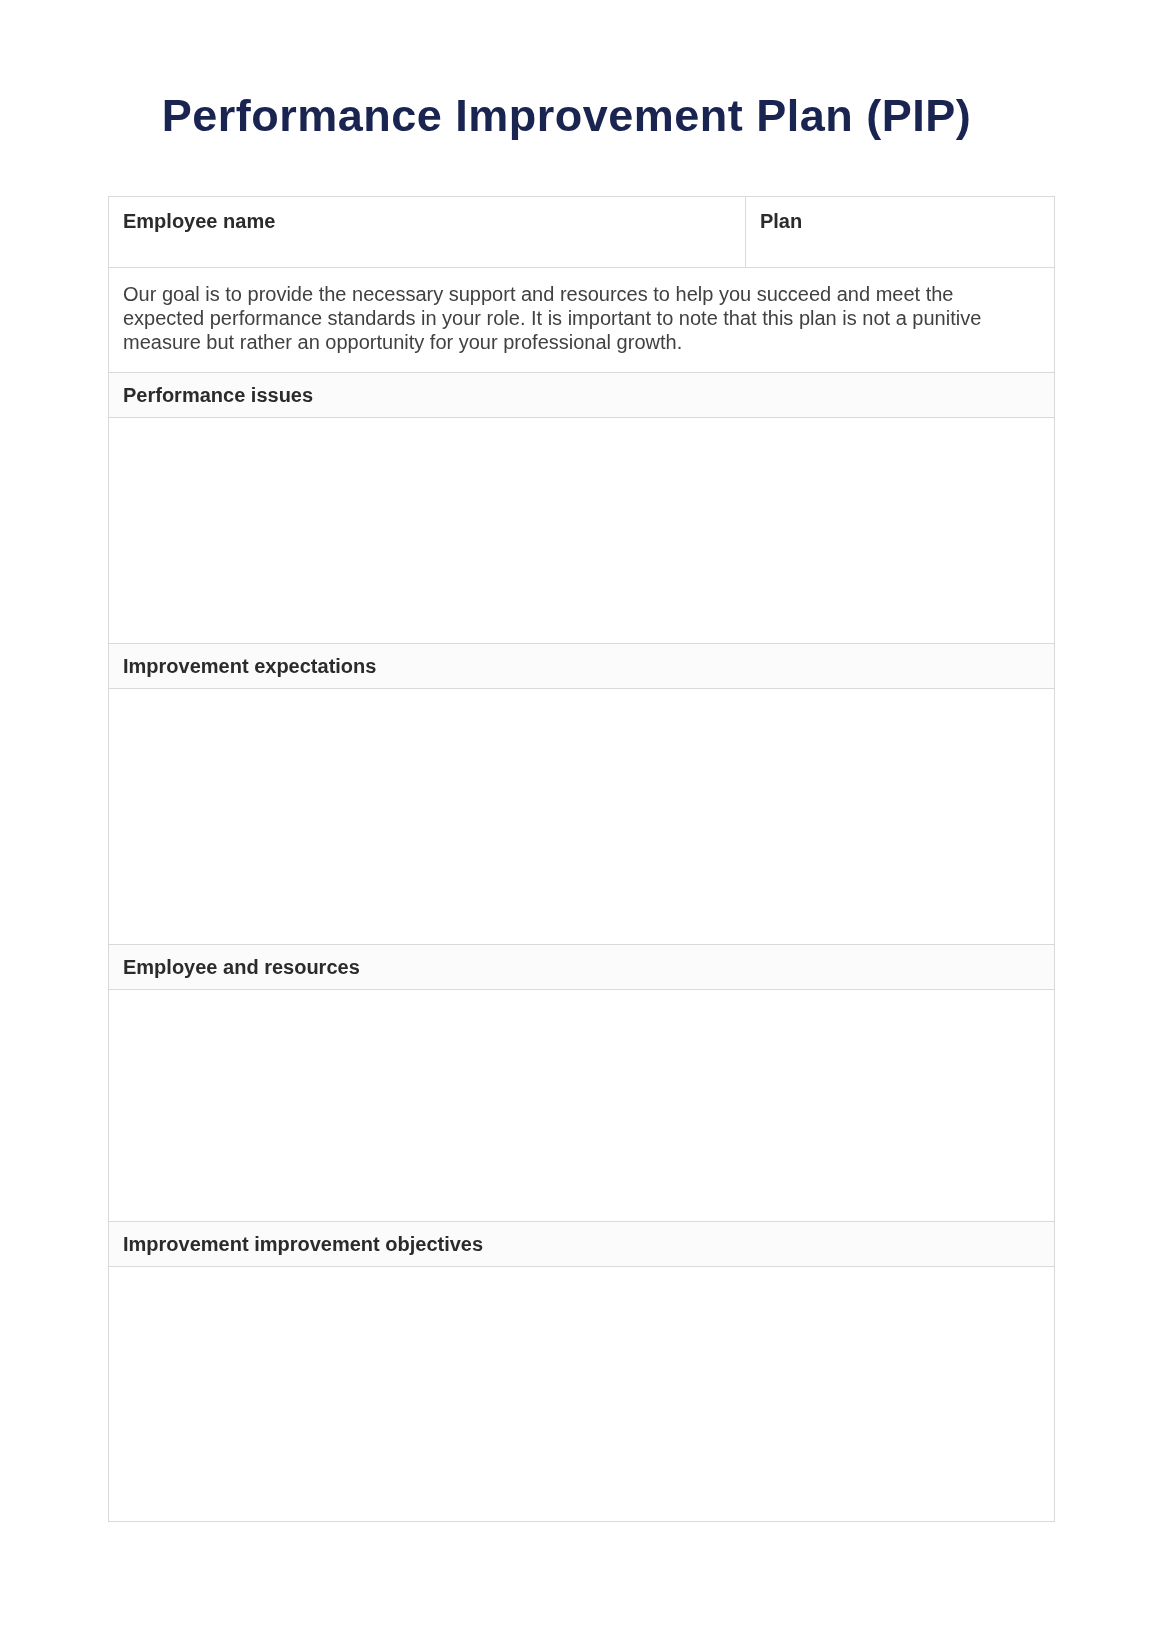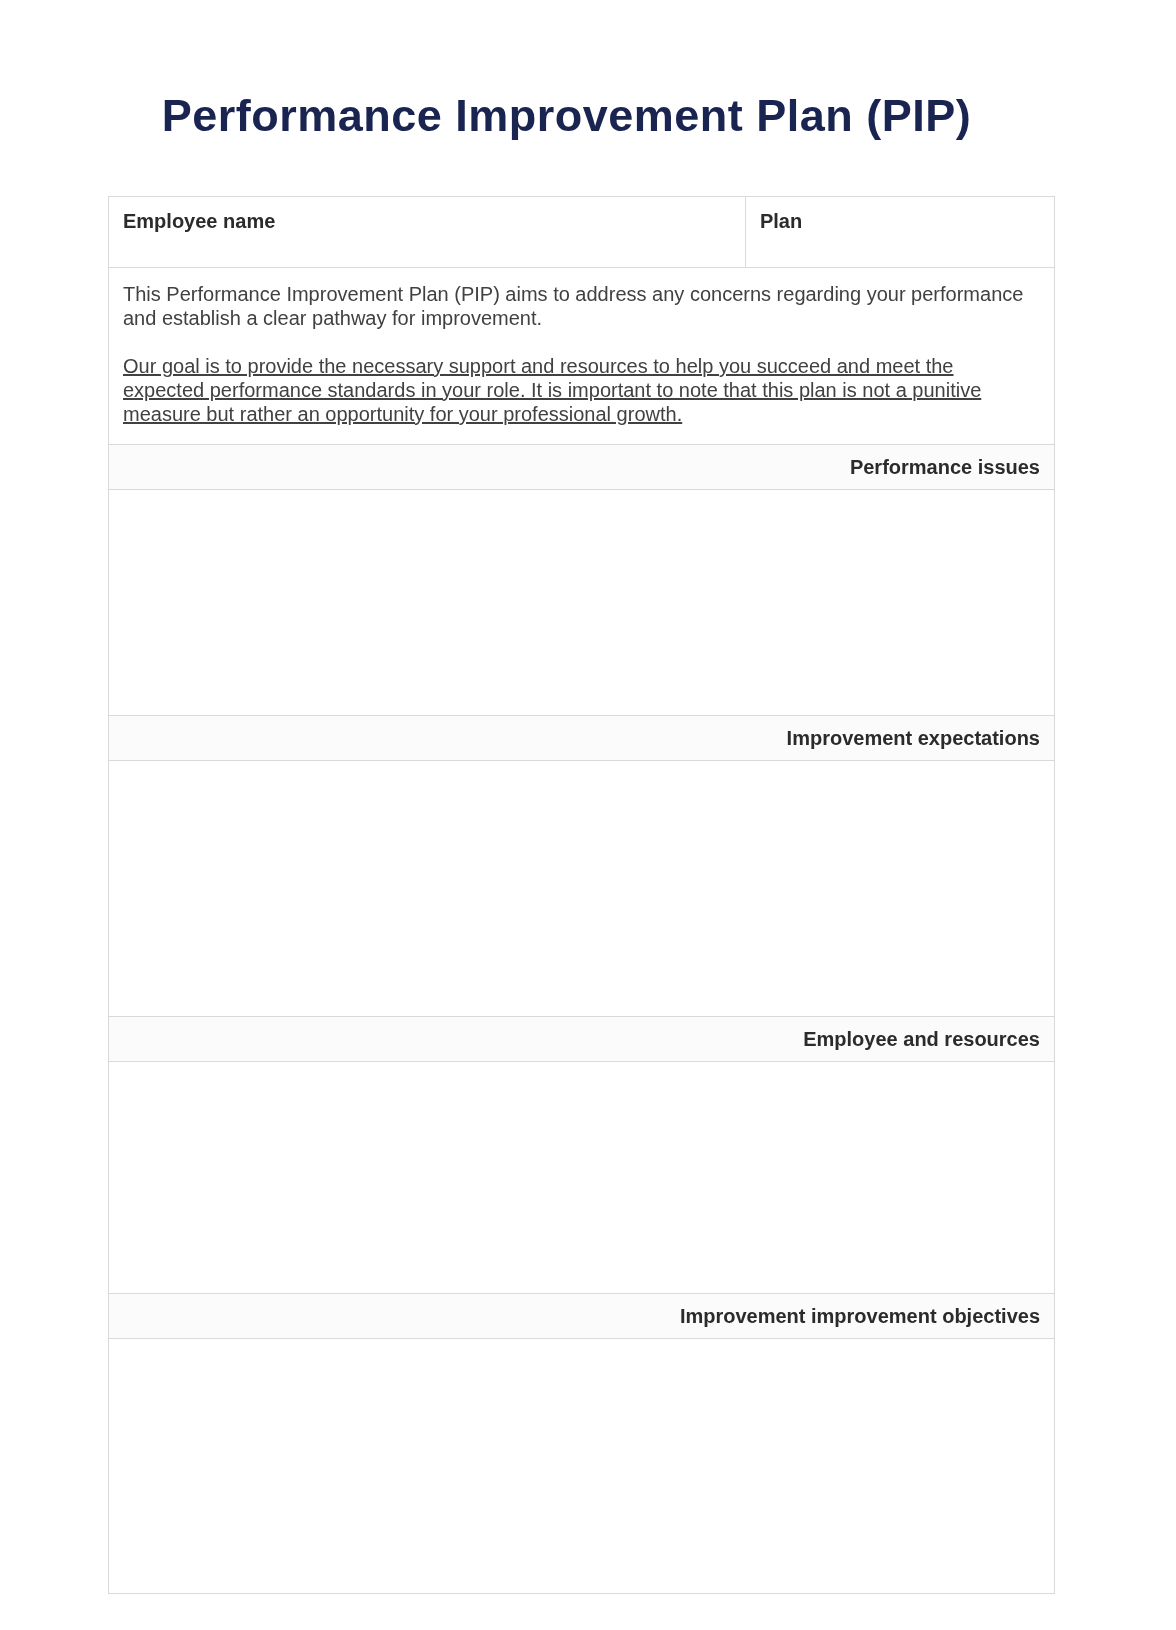--- a/index.html
+++ b/index.html
@@ -81,21 +81,20 @@
   }
   .intro-row p + p { margin-top: 24px; text-decoration: underline; }
 
   
   .section-header-row {
     height: 45px;
     display: flex;
     align-items: center;
     padding: 0 14px;
     background: var(--header-row-bg);
-    justify-content: flex-end;
   }
   .section-header-row .section-label {
     font-size: 20px;
     font-weight: bold;
     color: var(--heading-text);
   }
 
   
   .section-input {
     background: #ffffff;
@@ -120,21 +119,20 @@
       <div class="field-label">Employee name</div>
       <div class="field-value"></div>
     </div>
     <div class="cell cell-date">
       <div class="field-label">Plan</div>
       <div class="field-value"></div>
     </div>
   </div>
 
   <div class="row intro-row">
-    <p>This Performance Improvement Plan (PIP) aims to address any concerns regarding your performance and establish a clear pathway for improvement.</p>
     <p>Our goal is to provide the necessary support and resources to help you succeed and meet the expected performance standards in your role. It is important to note that this plan is not a punitive measure but rather an opportunity for your professional growth.</p>
   </div>
 
   <div class="row section-header-row">
     <span class="section-label">Performance issues</span>
   </div>
   <div class="row section-input box-issues"></div>
 
   <div class="row section-header-row">
     <span class="section-label">Improvement expectations</span>

